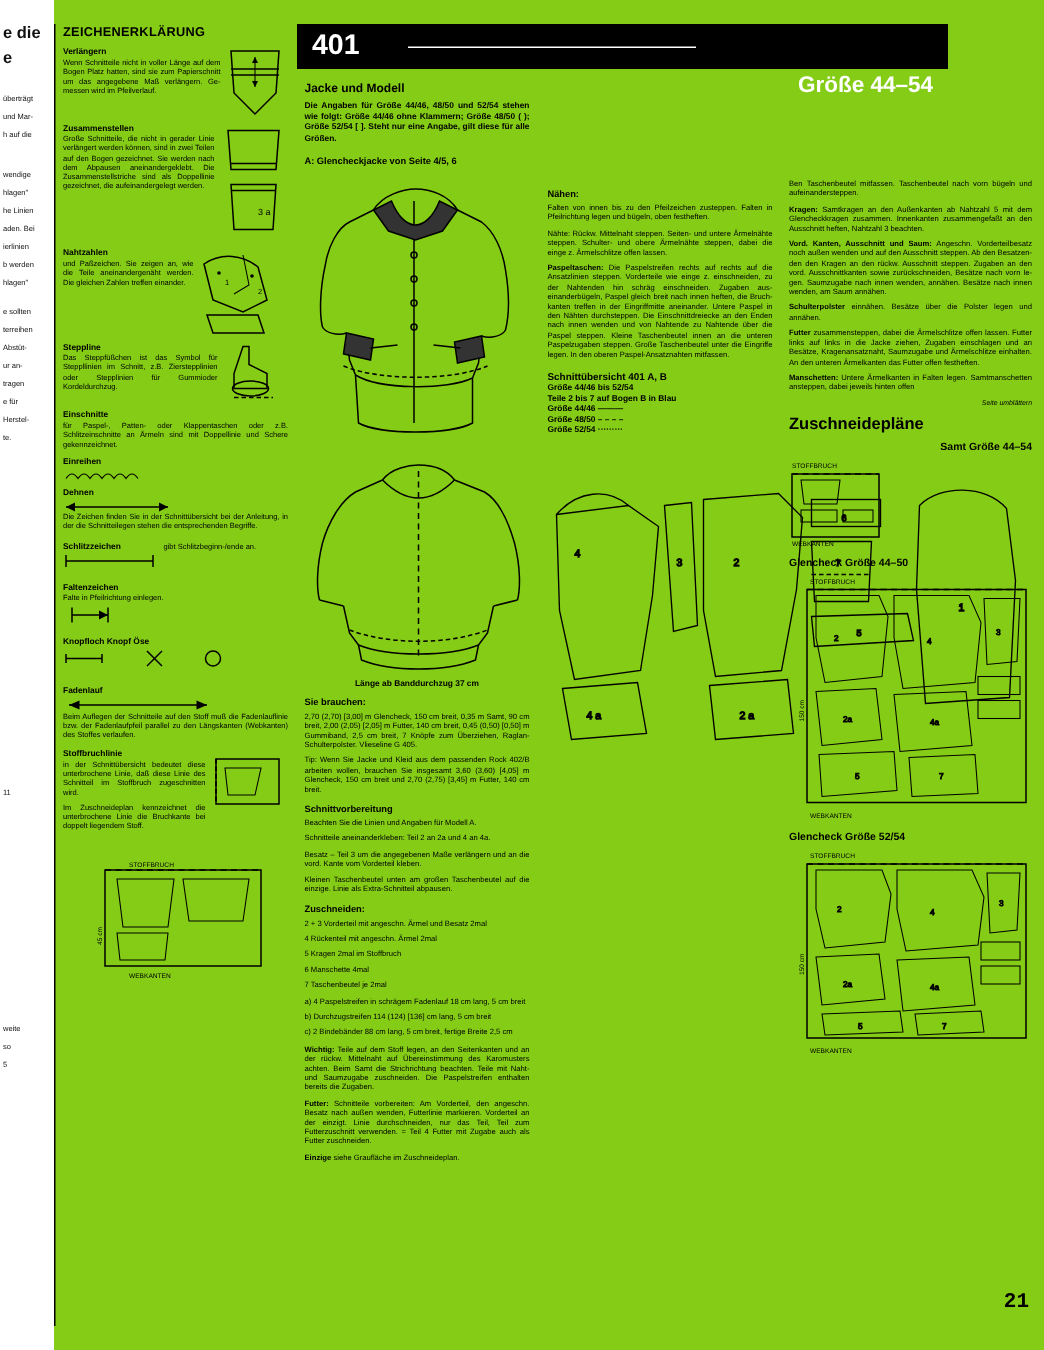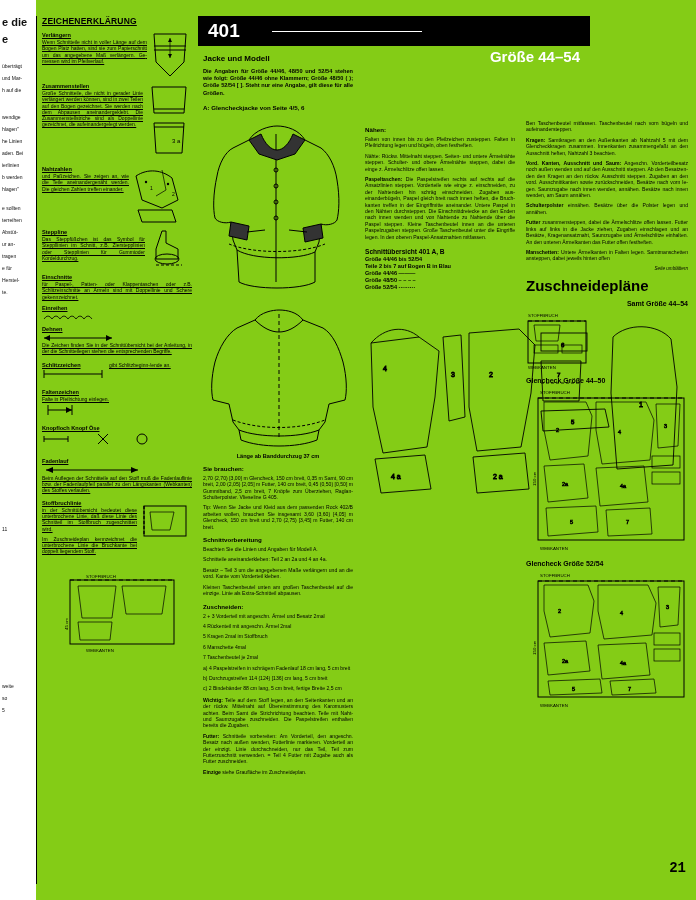--- a/index.html
+++ b/index.html
@@ -23,21 +23,20 @@
     overflow:hidden;
   }
   .bleed .big { font-size:11px; font-weight:bold; line-height:12px; }
   .bleed p { margin:0 0 5px 0; }
 
   
   .col1 {
     position:absolute; left:36px; top:16px; width:160px; height:868px;
     border-left:1px solid #000;
     padding:0 4px 0 5px;
-    text-decoration:underline;
   }
   .col1 h2 { font-size:8.5px; font-weight:bold; margin:0 0 6px 0; letter-spacing:.2px;}
   .z-item { margin-bottom:5px; }
   .z-item .t { font-size:5.6px; font-weight:bold; line-height:7px; }
   .z-item .d { font-size:5.0px; line-height:6.3px; text-align:justify; }
   .z-row { display:flex; gap:3px; align-items:flex-start; }
   .z-row .txtcol { flex:1 1 auto; }
   .z-row .figcol { flex:0 0 auto; }
 
   
@@ -51,42 +50,42 @@
     padding:0 5px 0 3px;
   }
   
   .col4 {
     position:absolute; left:522px; top:120px; width:170px; height:764px;
     padding:0 4px 0 4px;
   }
 
   
   .hdr {
-    position:absolute; left:198px; top:16px; width:392px; height:30px;
+    position:absolute; left:198px; top:16px; width:434px; height:30px;
     background:#000; color:#fff;
   }
   .hdr .num { position:absolute; left:10px; top:4px; font-size:19px; font-weight:bold; }
   .hdr .size { position:absolute; right:10px; top:5px; font-size:15px; font-weight:bold;margin-top:27px; }
   .hdr .rule { position:absolute; left:74px; right:168px; top:15px; height:1px; background:#fff; }
 
   .sub-title { font-size:8px; font-weight:bold; margin:38px 0 5px 0; }
   .lead { font-size:5.6px; font-weight:bold; line-height:7.2px; text-align:justify; margin:0 0 7px 0;}
   .sec-title { font-size:6.2px; font-weight:bold; margin:6px 0 3px 0; }
   .body-txt { font-size:5.1px; line-height:6.4px; text-align:justify; margin:0 0 4px 0; }
   .body-txt b { font-weight:bold; }
   .cap { font-size:5.6px; font-weight:bold; text-align:center; margin:3px 0 6px 0;}
   .tiny-r { font-size:4.6px; text-align:right; font-style:italic; margin:2px 0 0 0;}
 
   
   .fig { position:relative; }
   svg { display:block; }
 
   
   .plan-title { font-size:7px; font-weight:bold; margin:6px 0 2px 0; }
-  .plan-title.big { font-size:15px; }
+  .plan-title.big { font-size:11px; }
 
   .pagenum { position:absolute; right:10px; bottom:24px; font-size:14px; font-weight:bold;font-family:Liberation Mono, monospace; }
 
   .ov-title { font-size:6.6px; font-weight:bold; margin:8px 0 1px 0; }
   .ov-line { font-size:5.6px; font-weight:bold; line-height:7px; }
 </style>
 </head>
 <body>
 
 <div class="page">

